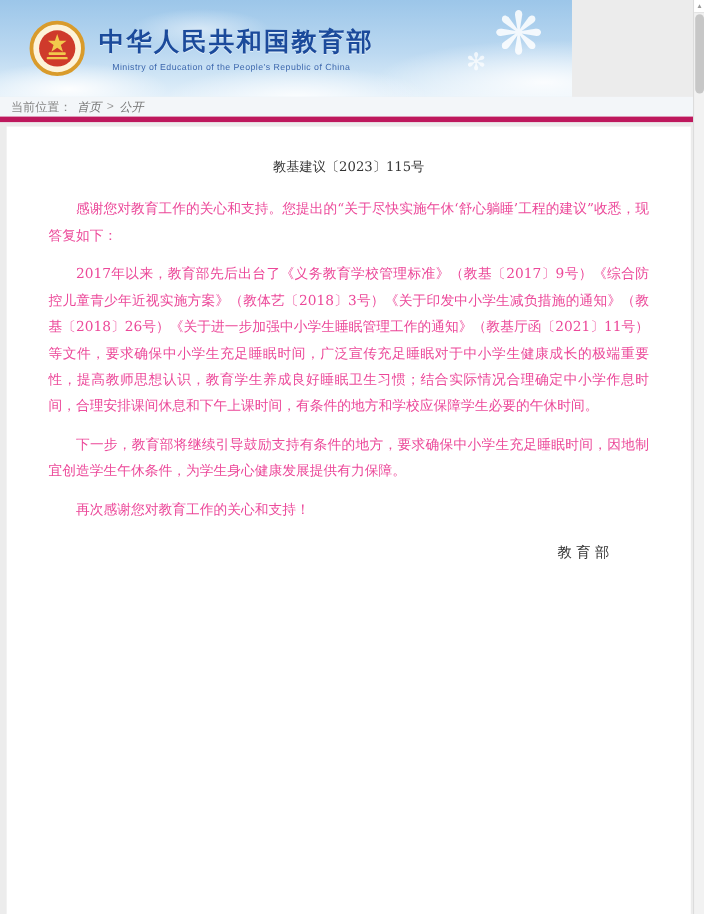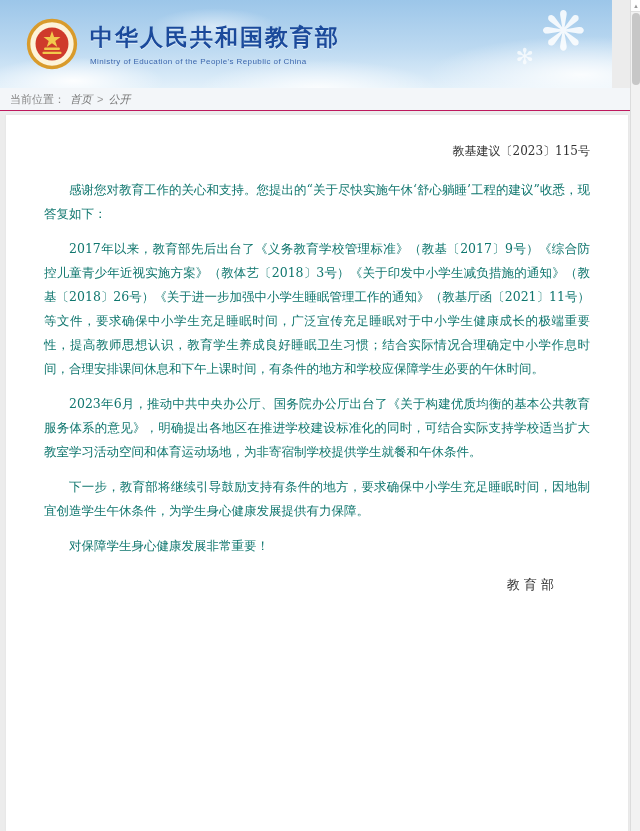--- a/index.html
+++ b/index.html
@@ -9,21 +9,21 @@
     height: 831px;
     background: #ececec;
     overflow: hidden;
     position: relative;
     font-family: "Liberation Sans", sans-serif;
   }
 
   
   .site-header {
     height: 88px;
-    width: 612px;
+    width: 520px;
     position: relative;
     display: flex;
     align-items: center;
     padding-left: 26px;
     background:
       radial-gradient(ellipse 130px 34px at 12% 92%, rgba(255,255,255,0.95), rgba(255,255,255,0) 70%),
       radial-gradient(ellipse 170px 40px at 52% 100%, rgba(255,255,255,0.85), rgba(255,255,255,0) 70%),
       radial-gradient(ellipse 220px 55px at 95% 85%, rgba(255,255,255,0.9), rgba(255,255,255,0) 70%),
       radial-gradient(ellipse 90px 26px at 35% 30%, rgba(255,255,255,0.5), rgba(255,255,255,0) 70%),
       linear-gradient(180deg, #9cc6e9 0%, #bcd9f1 55%, #e2f0fa 100%);
@@ -39,20 +39,21 @@
     font-weight: bold;
     color: #1b4a9b;
     letter-spacing: 2px;
     text-shadow: 0 1px 0 rgba(255,255,255,0.6);
   }
   .site-subtitle {
     font-size: 8px;
     color: #3c67ad;
     margin-top: 4px;
     letter-spacing: 0.4px;
+    margin-left: 12px;
   }
   .dandelion {
     position: absolute;
     right: 26px; top: 4px;
     font-size: 54px;
     color: rgba(255,255,255,0.85);
     pointer-events: none;
     line-height: 1;
   }
   .dandelion-small {
@@ -61,21 +62,21 @@
     font-size: 22px;
     color: rgba(255,255,255,0.7);
     pointer-events: none;
     line-height: 1;
   }
 
   
   .breadcrumb {
     height: 23px;
     background: #f3f6f9;
-    border-bottom: 1px solid #be185d;
+    border-bottom: 5px solid #be185d;
     display: flex;
     align-items: center;
     padding: 0 10px;
     gap: 5px;
     font-size: 11px;
     color: #888;
   }
   .breadcrumb a {
     color: #777;
     text-decoration: none;
@@ -94,29 +95,29 @@
   }
   .doc-title {
     font-size: 15px;
     font-weight: bold;
     color: #333;
     text-align: center;
     margin: 6px 0 34px 0;
     letter-spacing: 0.5px;
   }
   .doc-number {
-    text-align: right;
+    text-align: center;
     font-size: 12px;
     color: #333;
     margin-bottom: 18px;
     font-family: "DejaVu Serif", serif;
   }
   .body-para {
     font-size: 12.5px;
-    color: #0f766e;
+    color: #ec4899;
     line-height: 24px;
     text-indent: 2em;
     margin: 0 0 11px 0;
     text-align: justify;
     font-family: "DejaVu Serif", serif;
   }
   .signature {
     text-align: right;
     font-size: 13px;
     color: #333;
@@ -181,23 +182,22 @@
   <a>首页</a>
   <span class="sep">&gt;</span>
   <a>公开</a>
 </div>
 
 <div class="doc-card">
   <div class="doc-number">教基建议〔2023〕115号</div>
 
   <p class="body-para">感谢您对教育工作的关心和支持。您提出的“关于尽快实施午休‘舒心躺睡’工程的建议”收悉，现答复如下：</p>
   <p class="body-para">2017年以来，教育部先后出台了《义务教育学校管理标准》（教基〔2017〕9号）《综合防控儿童青少年近视实施方案》（教体艺〔2018〕3号）《关于印发中小学生减负措施的通知》（教基〔2018〕26号）《关于进一步加强中小学生睡眠管理工作的通知》（教基厅函〔2021〕11号）等文件，要求确保中小学生充足睡眠时间，广泛宣传充足睡眠对于中小学生健康成长的极端重要性，提高教师思想认识，教育学生养成良好睡眠卫生习惯；结合实际情况合理确定中小学作息时间，合理安排课间休息和下午上课时间，有条件的地方和学校应保障学生必要的午休时间。</p>
-  <p class="body-para">2023年6月，推动中共中央办公厅、国务院办公厅出台了《关于构建优质均衡的基本公共教育服务体系的意见》，明确提出各地区在推进学校建设标准化的同时，可结合实际支持学校适当扩大教室学习活动空间和体育运动场地，为非寄宿制学校提供学生就餐和午休条件。</p>
   <p class="body-para">下一步，教育部将继续引导鼓励支持有条件的地方，要求确保中小学生充足睡眠时间，因地制宜创造学生午休条件，为学生身心健康发展提供有力保障。</p>
-  <p class="body-para">对保障学生身心健康发展非常重要！</p>
+  <p class="body-para">再次感谢您对教育工作的关心和支持！</p>
 
   <div class="signature">教 育 部</div>
 
 </div>
 
 <div class="scrollbar-track">
   <div class="scrollbar-btn-up">▲</div>
   <div class="scrollbar-thumb"></div>
 </div>
 

